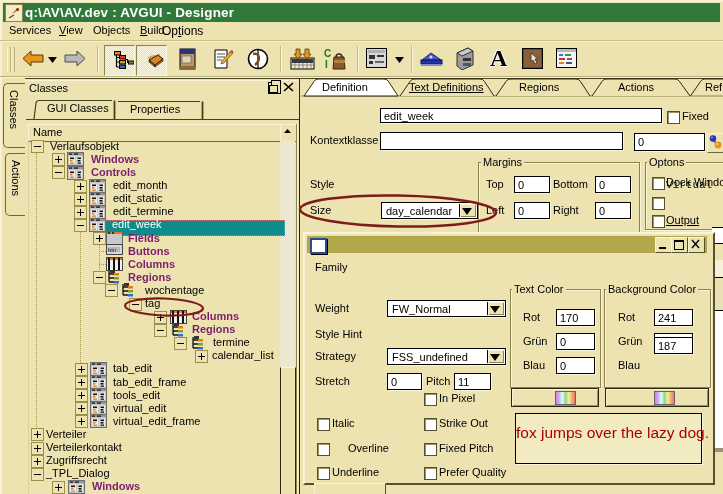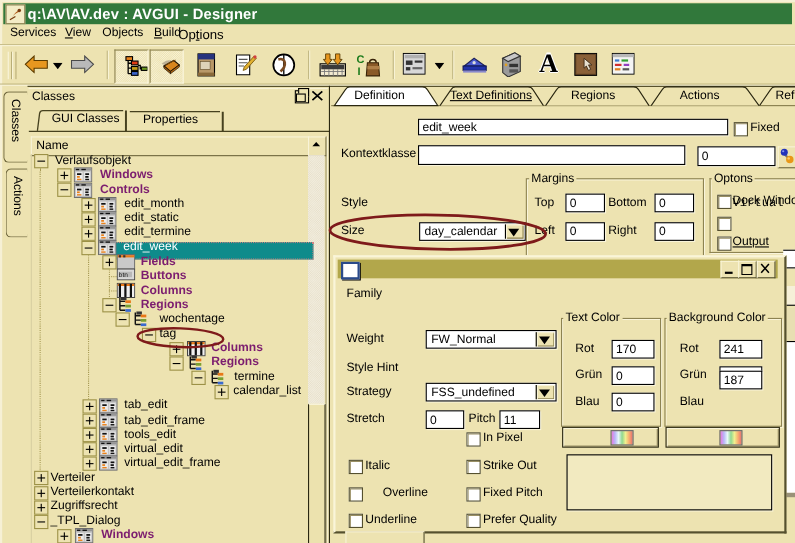--- a/index.html
+++ b/index.html
@@ -737,20 +737,21 @@
     </div>
 <div class="lbl" style="left:618px;top:359px;">Blau</div>
 <div class="fld" style="left:654px;top:337px;width:37px;height:15px;text-decoration:underline;">
       <span>187</span>
     </div>
 <div class="abs" style="left:605px;top:388px;width:102px;height:17px;background:#ede3b1;border:1px solid #2a2711;box-shadow:inset 1px 1px 0 #f8f3d8,inset -1px -1px 0 #9a9065;">
   <div class="abs" style="left:48px;top:2px;width:19px;height:12px;background:linear-gradient(90deg,#e878e0,#b8b8f8,#e8f8f8,#90d890,#f0f090,#f8b070,#e87070);border:1px solid #666;"></div>
 </div>
 
 <div class="abs" style="left:515px;top:413px;width:185px;height:49px;background:#f2eac0;border:1px solid #000;box-shadow:1px 1px 0 #f9f4da;"></div>
+<div class="abs" style="left:516px;top:424px;width:196px;font-size:15.5px;color:#aa0000;white-space:nowrap;overflow:hidden;">fox jumps over the lazy dog.</div>
 
 <div class="abs" style="left:314px;top:483px;width:70px;height:11px;background:#ede3b1;border-top:1px solid #f8f3d8;border-left:1px solid #f8f3d8;border-right:1px solid #55502e;"></div>
 
 <svg class="abs" style="left:296px;top:190px;z-index:50;" width="206" height="42" viewBox="0 0 206 42">
   <ellipse cx="102" cy="21" rx="98" ry="15.5" fill="none" stroke="#7e1a1a" stroke-width="2.5" transform="rotate(1 102 21)"></ellipse>
 </svg>
 <svg class="abs" style="left:123px;top:296px;z-index:50;" width="84" height="22" viewBox="0 0 84 22">
   <ellipse cx="41" cy="11" rx="39" ry="8.5" fill="none" stroke="#7e1a1a" stroke-width="2.2" transform="rotate(2 41 11)"></ellipse>
 </svg>
 

